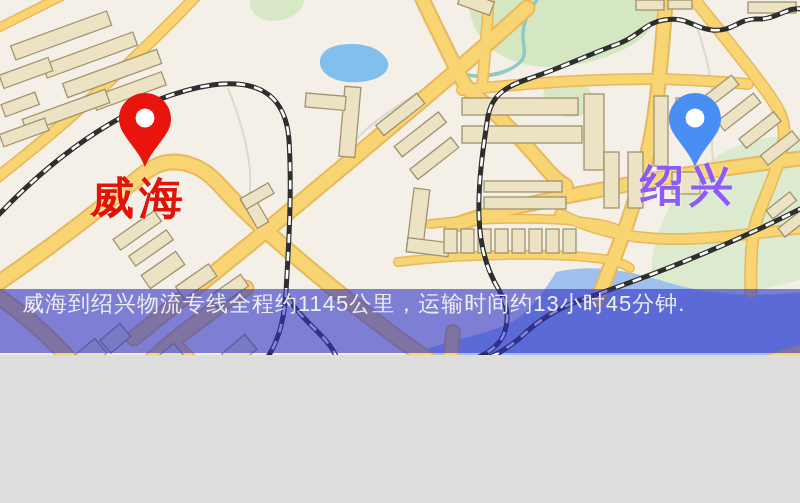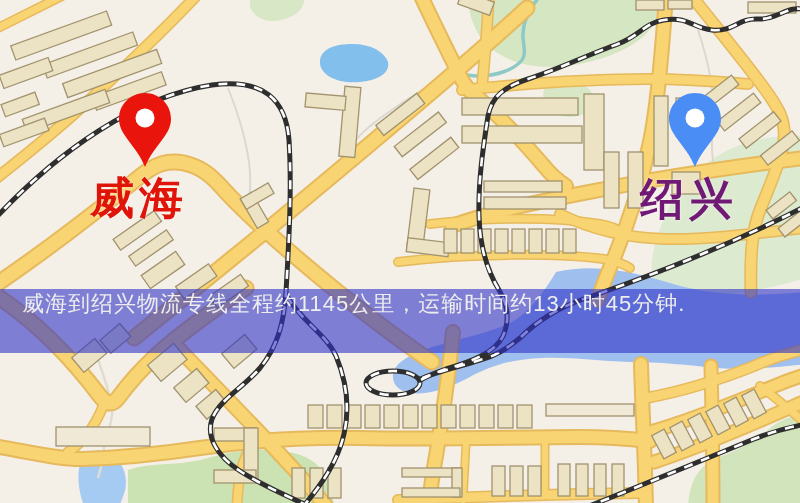--- a/index.html
+++ b/index.html
@@ -1,29 +1,29 @@
 <!DOCTYPE html>
 <html><head>
 <meta charset="utf-8">
 <style>
   html,body{margin:0;padding:0;background:#ddd;}
   #stage{
-    position:relative;width:800px;height:503px;overflow:hidden;
+    position:relative;width:800px;height:355px;overflow:hidden;
     font-family:"Liberation Sans","DejaVu Sans",sans-serif;
     background:#f4f0e8;
   }
   #map-svg{position:absolute;left:0;top:0;width:800px;height:503px;display:block;}
   .city-label{
     position:absolute;font-weight:bold;font-size:44px;line-height:1;
     letter-spacing:5px;white-space:nowrap;
     text-shadow:0 0 3px rgba(255,255,255,.65);
     user-select:none;
   }
   #origin-label{left:90px;top:176px;color:#e01408;}
-  #dest-label{left:640px;top:177px;color:#701a75;}
+  #dest-label{left:640px;top:163px;color:#8b5cf6;}
   #route-banner{
     position:absolute;left:0;top:289px;width:800px;height:64px;
     background:rgba(47,50,198,0.60);
     display:flex;align-items:flex-start;
     box-sizing:border-box;padding-left:22px;
   }
   #route-banner .banner-text{
     color:#ededed;font-size:22px;letter-spacing:1px;white-space:nowrap;
   }
 </style>

